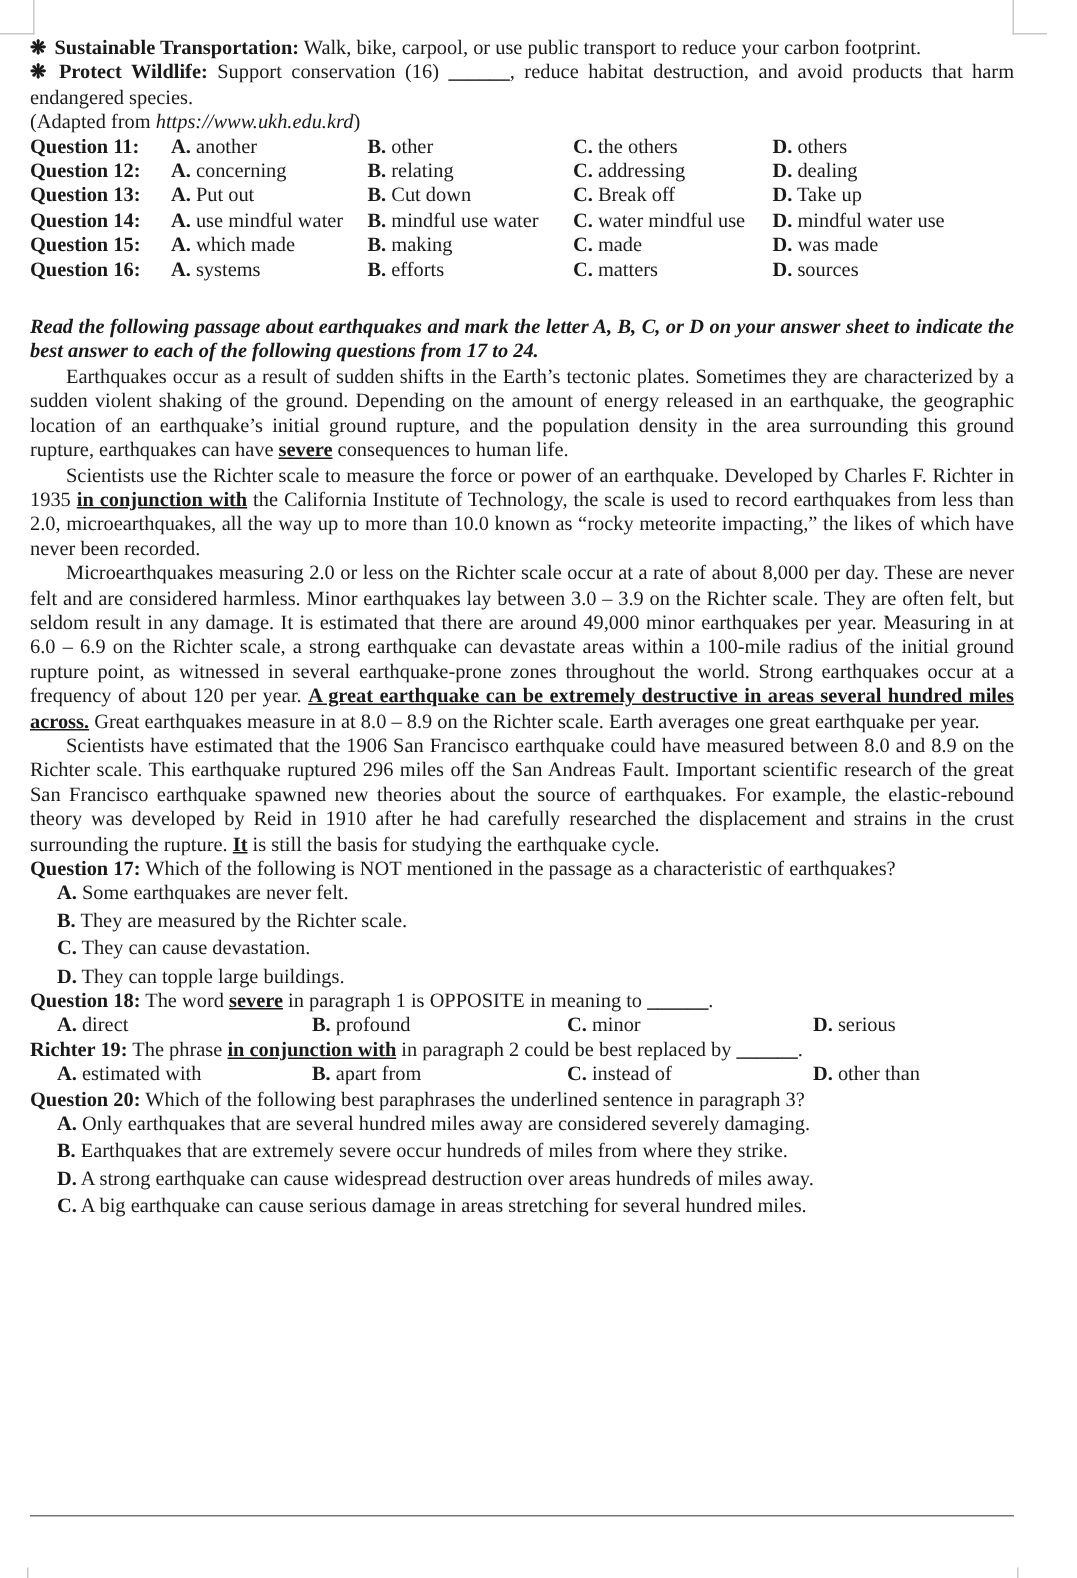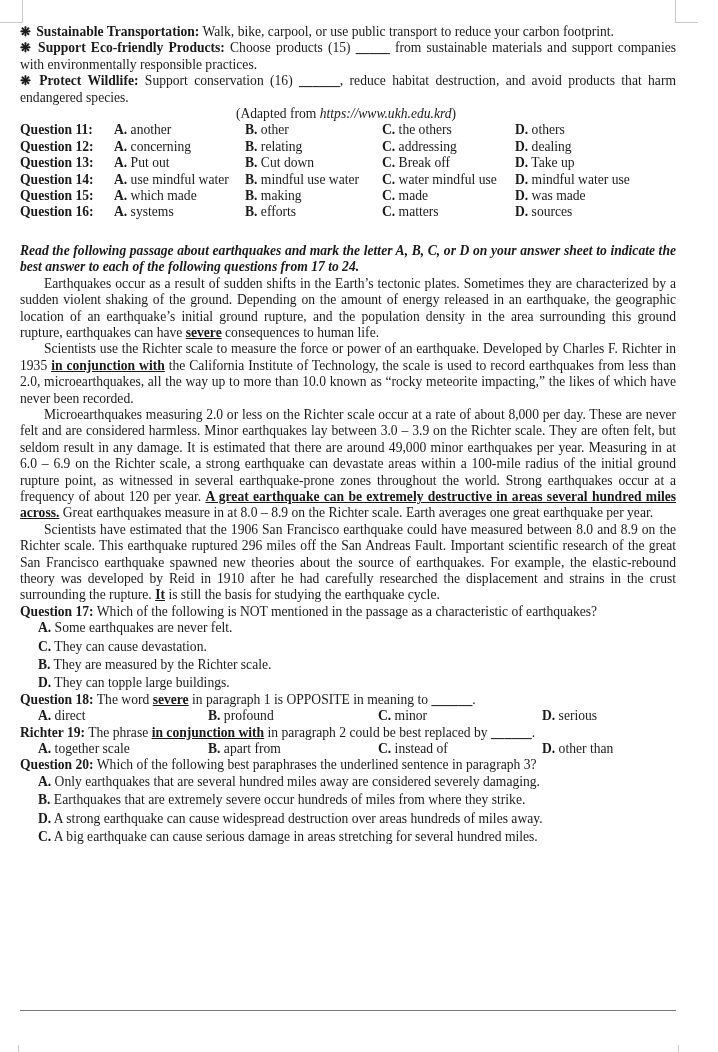--- a/index.html
+++ b/index.html
@@ -14,21 +14,21 @@
   .corner.bl { left: 18px; top: 1045px; width: 1px; height: 7px; background: #c8c8c8; }
   .corner.br { left: 678px; top: 1045px; width: 1px; height: 7px; background: #c8c8c8; }
 
   .page { position: absolute; left: 20px; top: 24px; width: 656px; }
   p { margin: 0; text-align: justify; }
   .b { font-weight: bold; }
   .bu { font-weight: bold; text-decoration: underline; }
   .i { font-style: italic; }
   .bullet-icon { font-weight: bold; font-size: 13px; margin-right: 2px; }
   .blank { font-weight: bold; }
-  .right { text-align: center; }
+  .right { text-align: left; }
   .indent { text-indent: 24px; }
 
   .opt-row { display: flex; white-space: nowrap; }
   .opt-row .qlabel { width: 94px; font-weight: bold; }
   .opt-row .c1 { width: 131px; }
   .opt-row .c2 { width: 137px; }
   .opt-row .c3 { width: 133px; }
   .opt-row .c4 { }
   .letter { font-weight: bold; }
 
@@ -51,24 +51,20 @@
 <div class="corner tl"></div>
 <div class="corner tr"></div>
 <div class="corner bl"></div>
 <div class="corner br"></div>
 
 <div class="page">
 
   <p>
     <span class="bullet-icon">❋</span>
     <span class="b">Sustainable Transportation:</span><span> Walk, bike, carpool, or use public transport to reduce your carbon footprint.</span>
-  </p>
-  <p>
-    <span class="bullet-icon">❋</span>
-    <span class="b">Support Eco-friendly Products:</span><span> Choose products (15) </span><span class="blank">_____</span><span> from sustainable materials and support companies with environmentally responsible practices.</span>
   </p>
   <p>
     <span class="bullet-icon">❋</span>
     <span class="b">Protect Wildlife:</span><span> Support conservation (16) </span><span class="blank">______</span><span>, reduce habitat destruction, and avoid products that harm endangered species.</span>
   </p>
 
   <p class="right" style="padding-right:4px;">
     <span>(Adapted from </span><span class="i">https://www.ukh.edu.krd</span><span>)</span>
   </p>
 
@@ -123,39 +119,39 @@
     <p class="indent"><span>Earthquakes occur as a result of sudden shifts in the Earth’s tectonic plates. Sometimes they are characterized by a sudden violent shaking of the ground. Depending on the amount of energy released in an earthquake, the geographic location of an earthquake’s initial ground rupture, and the population density in the area surrounding this ground rupture, earthquakes can have </span><span class="bu">severe</span><span> consequences to human life.</span></p>
     <p class="indent"><span>Scientists use the Richter scale to measure the force or power of an earthquake. Developed by Charles F. Richter in 1935 </span><span class="bu">in conjunction with</span><span> the California Institute of Technology, the scale is used to record earthquakes from less than 2.0, microearthquakes, all the way up to more than 10.0 known as “rocky meteorite impacting,” the likes of which have never been recorded.</span></p>
     <p class="indent"><span>Microearthquakes measuring 2.0 or less on the Richter scale occur at a rate of about 8,000 per day. These are never felt and are considered harmless. Minor earthquakes lay between 3.0 – 3.9 on the Richter scale. They are often felt, but seldom result in any damage. It is estimated that there are around 49,000 minor earthquakes per year. Measuring in at 6.0 – 6.9 on the Richter scale, a strong earthquake can devastate areas within a 100-mile radius of the initial ground rupture point, as witnessed in several earthquake-prone zones throughout the world. Strong earthquakes occur at a frequency of about 120 per year. </span><span class="bu">A great earthquake can be extremely destructive in areas several hundred miles across.</span><span> Great earthquakes measure in at 8.0 – 8.9 on the Richter scale. Earth averages one great earthquake per year.</span></p>
     <p class="indent"><span>Scientists have estimated that the 1906 San Francisco earthquake could have measured between 8.0 and 8.9 on the Richter scale. This earthquake ruptured 296 miles off the San Andreas Fault. Important scientific research of the great San Francisco earthquake spawned new theories about the source of earthquakes. For example, the elastic-rebound theory was developed by Reid in 1910 after he had carefully researched the displacement and strains in the crust surrounding the rupture. </span><span class="bu">It</span><span> is still the basis for studying the earthquake cycle.</span></p>
   </div>
 
 
   <div>
     <p class="q-stem"><span class="b">Question 17:</span><span> Which of the following is NOT mentioned in the passage as a characteristic of earthquakes?</span></p>
     <div class="q-opt-line"><span class="letter">A.</span><span> Some earthquakes are never felt.</span></div>
+    <div class="q-opt-line" style="margin-top:2px"><span class="letter">B.</span><span> They are measured by the Richter scale.</span></div>
     <div class="q-opt-line" style="margin-top:2px"><span class="letter">C.</span><span> They can cause devastation.</span></div>
-    <div class="q-opt-line" style="margin-top:2px"><span class="letter">B.</span><span> They are measured by the Richter scale.</span></div>
     <div class="q-opt-line" style="margin-top:2px"><span class="letter">D.</span><span> They can topple large buildings.</span></div>
   </div>
 
   <div>
     <p class="q-stem"><span class="b">Question 18:</span><span> The word </span><span class="bu">severe</span><span> in paragraph 1 is OPPOSITE in meaning to </span><span class="blank">______</span><span>.</span></p>
     <div class="q-opt-grid">
       <span class="col g1"><span class="letter">A.</span><span> direct</span></span>
       <span class="col g2"><span class="letter">B.</span><span> profound</span></span>
       <span class="col g3"><span class="letter">C.</span><span> minor</span></span>
       <span class="col"><span class="letter">D.</span><span> serious</span></span>
     </div>
   </div>
 
   <div>
     <p class="q-stem"><span class="b">Richter 19:</span><span> The phrase </span><span class="bu">in conjunction with</span><span> in paragraph 2 could be best replaced by </span><span class="blank">______</span><span>.</span></p>
     <div class="q-opt-grid">
-      <span class="col g1"><span class="letter">A.</span><span> together scale</span></span>
+      <span class="col g1"><span class="letter">A.</span><span> estimated with</span></span>
       <span class="col g2"><span class="letter">B.</span><span> apart from</span></span>
       <span class="col g3"><span class="letter">C.</span><span> instead of</span></span>
       <span class="col"><span class="letter">D.</span><span> other than</span></span>
     </div>
   </div>
 
   <div>
     <p class="q-stem"><span class="b">Question 20:</span><span> Which of the following best paraphrases the underlined sentence in paragraph 3?</span></p>
     <div class="q-opt-line"><span class="letter">A.</span><span> Only earthquakes that are several hundred miles away are considered severely damaging.</span></div>
     <div class="q-opt-line" style="margin-top:2px"><span class="letter">B.</span><span> Earthquakes that are extremely severe occur hundreds of miles from where they strike.</span></div>

